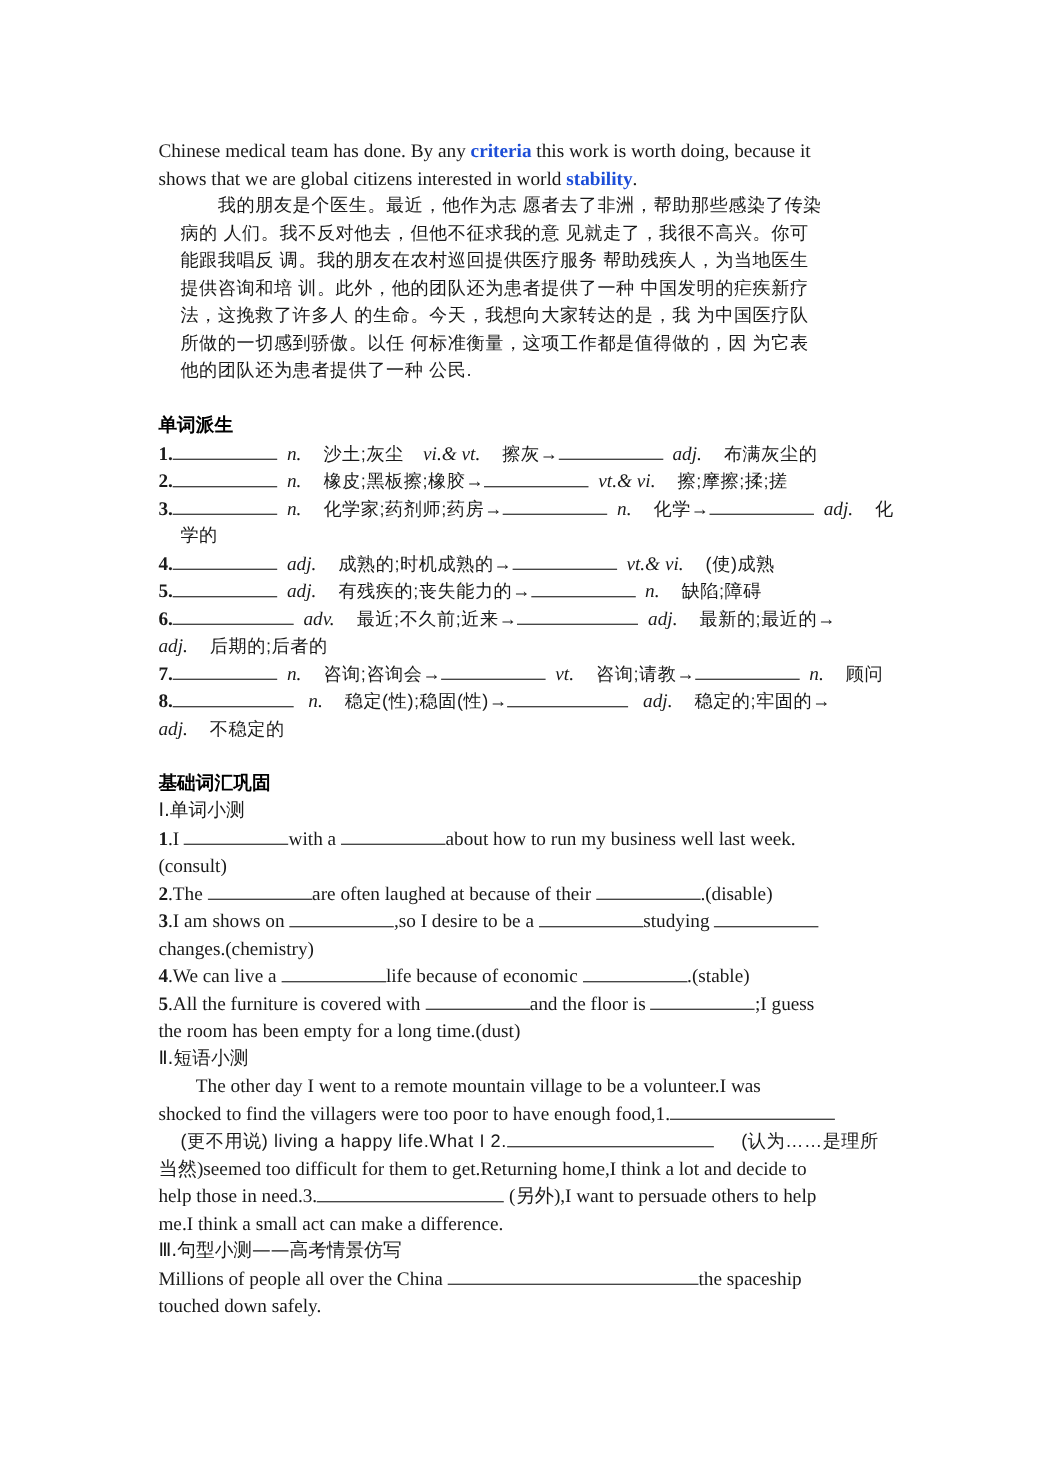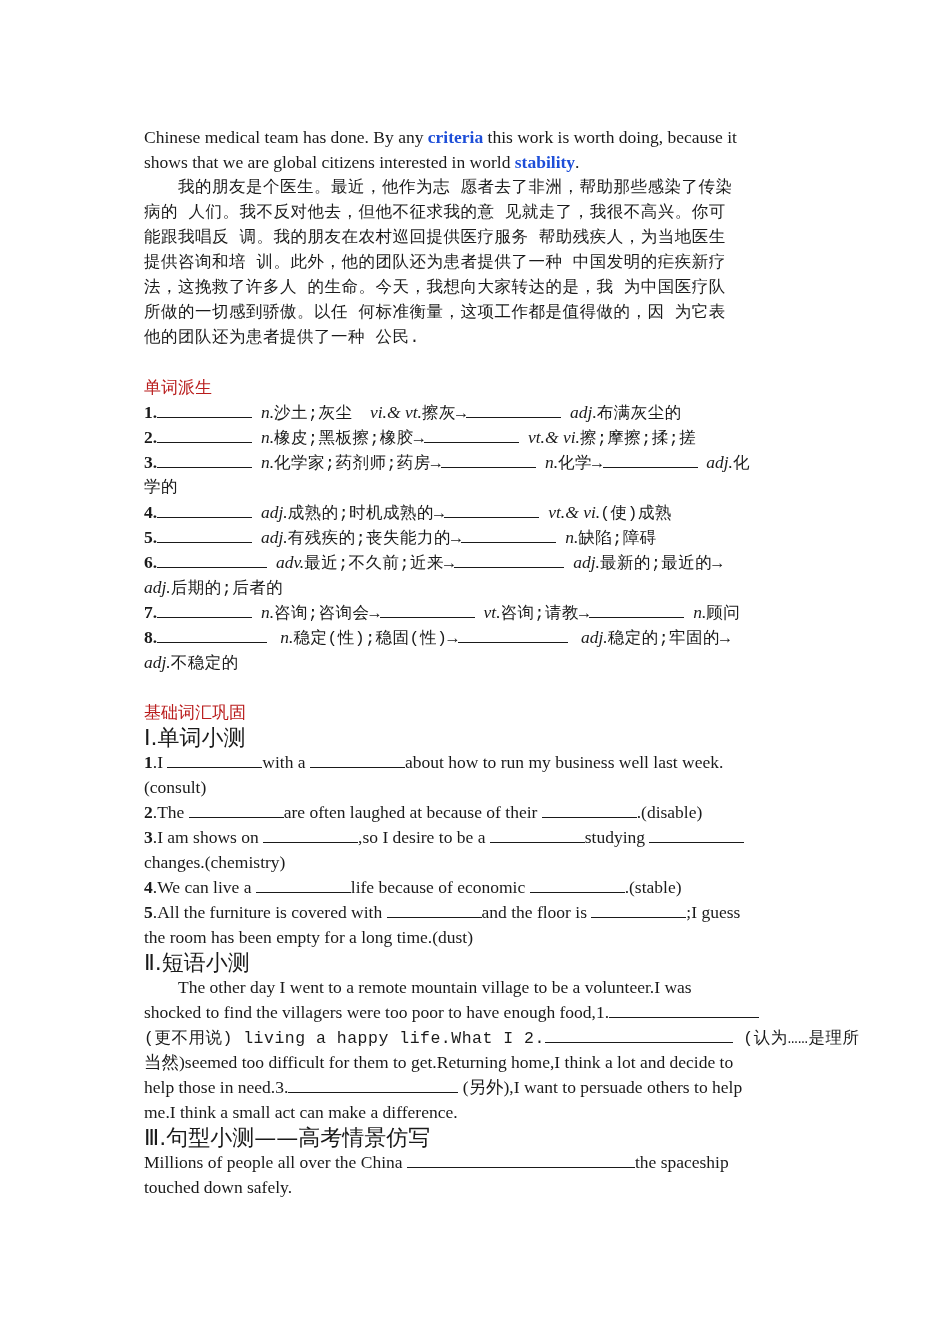--- a/index.html
+++ b/index.html
@@ -2,23 +2,23 @@
 <html><head>
 <meta charset="utf-8">
 <style>
   html, body { margin: 0; padding: 0; background: #ffffff; }
   body { width: 950px; height: 1344px; position: relative; overflow: hidden;
          font-family: "Liberation Serif", "DejaVu Serif", serif; color: #1a1a1a; }
   .page { position: absolute; left: 144px; top: 125px; width: 664px; font-size: 17.5px; line-height: 25px; }
   .line { white-space: nowrap; height: 25px; }
   .indent { padding-left: 34px; }
   .hl { color: #1d4ed8; font-weight: bold; }
-  .heading { color: #b91c1c; font-weight: normal; font-family: "DejaVu Sans", sans-serif; font-size: 17px; }
-  .subheading { font-family: "DejaVu Sans", sans-serif; font-size: 22px; }
-  .cn { font-family: Liberation Mono, monospace; font-size: 16.5px; letter-spacing: 0.5px; }
+  .heading { color: #000000; font-weight: bold; font-family: "DejaVu Sans", sans-serif; font-size: 17px; }
+  .subheading { font-family: "DejaVu Sans", sans-serif; font-size: 17px; }
+  .cn { font-family: Liberation Sans, sans-serif; font-size: 16.5px; letter-spacing: 0.5px; margin-left: 20px; }
   .num { font-weight: bold; }
   .pos { font-style: italic; }
   .blank { display: inline-block; border-bottom: 1px solid #1a1a1a; height: 17px; vertical-align: baseline; }
   .b95 { width: 95px; }
   .b110 { width: 110px; }
   .b170 { width: 170px; }
   .b188 { width: 188px; }
   .b150 { width: 150px; }
   .b228 { width: 228px; }
   .gap { height: 25px; }

